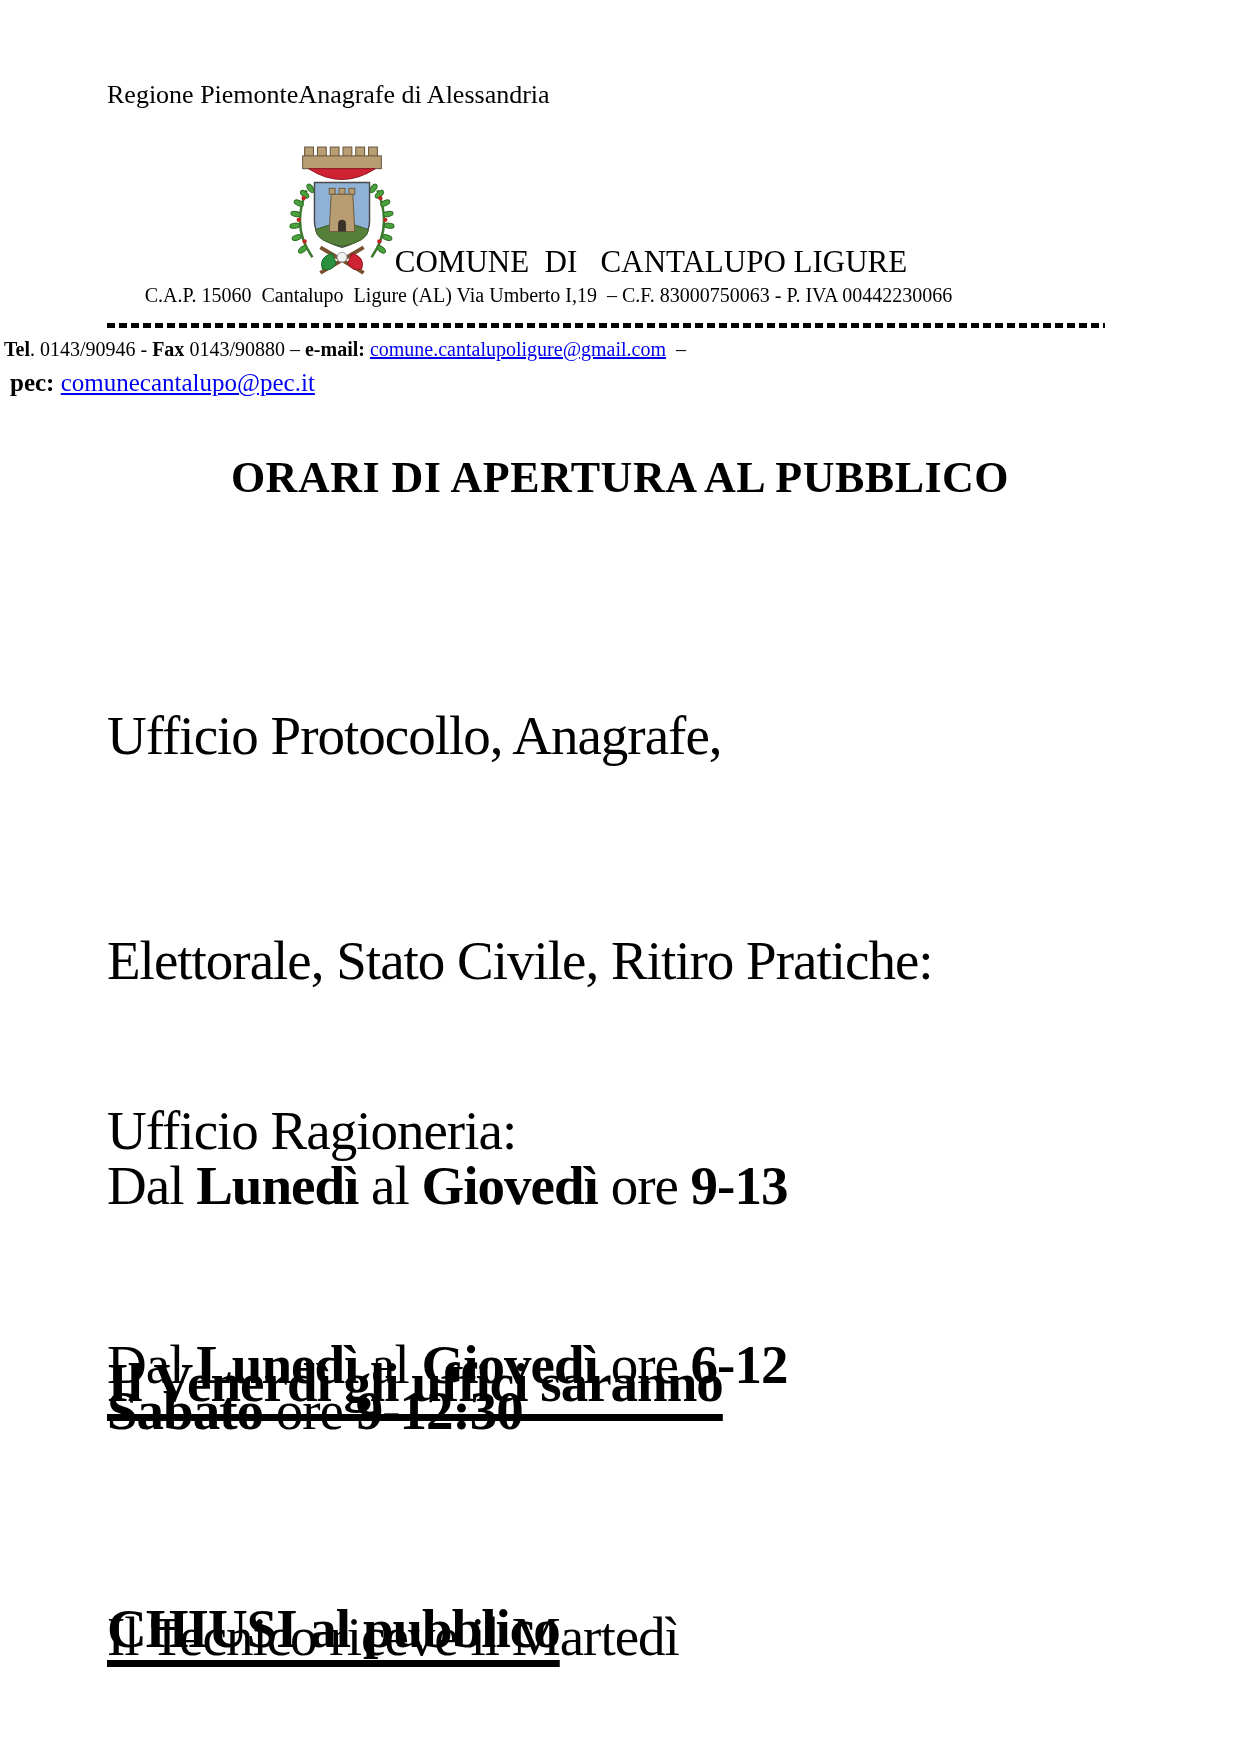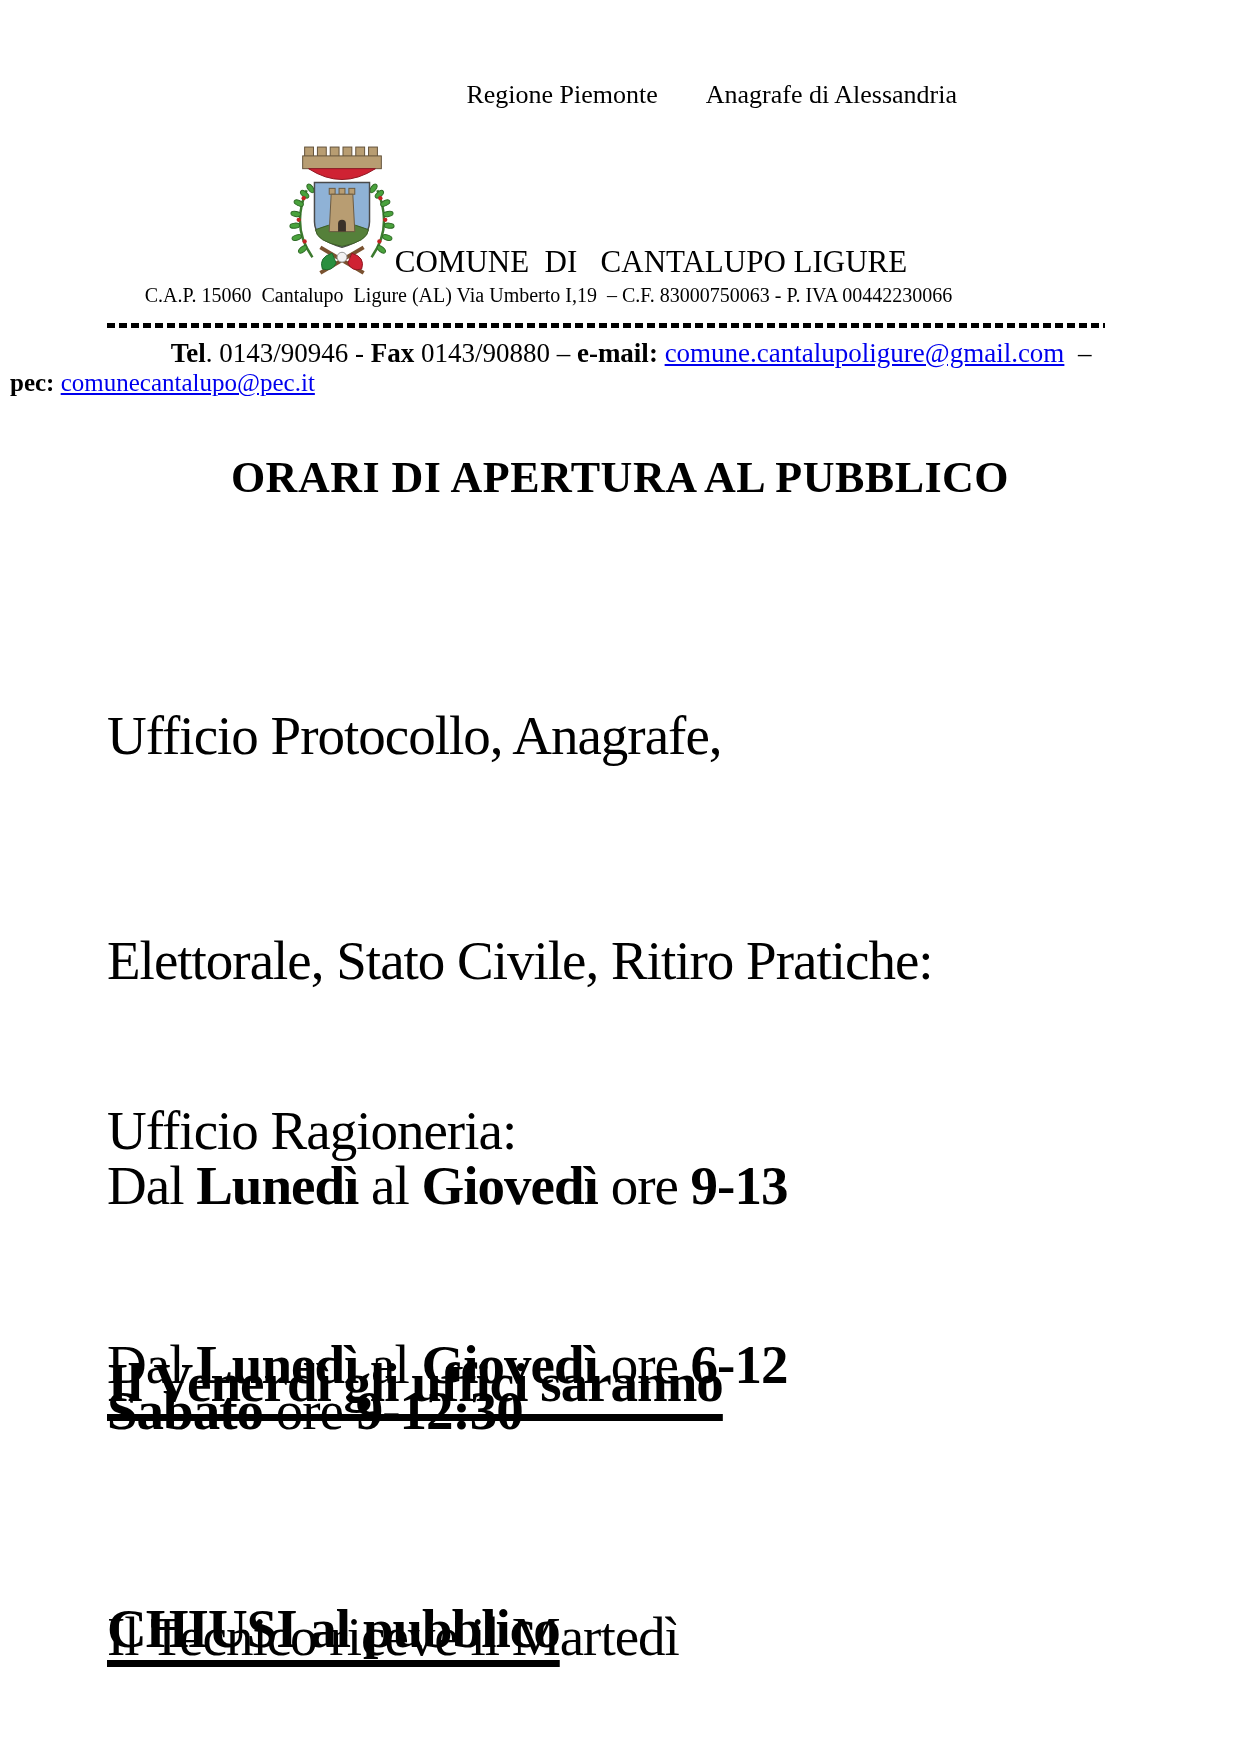--- a/index.html
+++ b/index.html
@@ -8,45 +8,44 @@
     width:1240px; height:1755px;
     background:#ffffff;
     font-family:"Liberation Serif", serif;
     color:#000;
     overflow:hidden;
     margin:0 auto;
   }
 
   .hdr-row {
     position:absolute; top:80px; left:107px; right:283px;
-    display:flex; justify-content:flex-end;
+    display:flex; justify-content:flex-start;
     font-size:26px;
-    gap:48px;
   }
 
   .crest { position:absolute; left:283px; top:138px; width:118px; height:142px; }
 
   .muni-name {
     position:absolute; top:244px; left:0; width:1240px;
     box-sizing:border-box; padding-left:62px;
     text-align:center; font-size:31px; white-space:pre;
   }
   .muni-address {
     position:absolute; top:284px; left:0; width:1072px;
     box-sizing:border-box; padding-left:25px;
     text-align:center; font-size:20px; white-space:pre;
   }
   .rule-dashed {
     position:absolute; top:323px; left:107px; width:998px; height:5px;
     background:repeating-linear-gradient(90deg,#000 0 8px,transparent 8px 12px);
   }
   .contact-line {
     position:absolute; top:338px; left:0; width:1240px;
-    box-sizing:border-box; padding-left:22px;
-    text-align:center; font-size:27px; white-space:pre;
+    box-sizing:border-box; padding-left:4px;
+    text-align:left; font-size:20px; white-space:pre;
   }
   .pec-line {
     position:absolute; top:369px; left:0; width:1240px;
     box-sizing:border-box; padding-left:10px;
     text-align:left; font-size:25px; white-space:pre;
   }
   .contact-line b, .pec-line b { font-weight:bold; }
   a.doc-link { color:#0000ee; text-decoration:underline; cursor:pointer; }
 
   .title {

